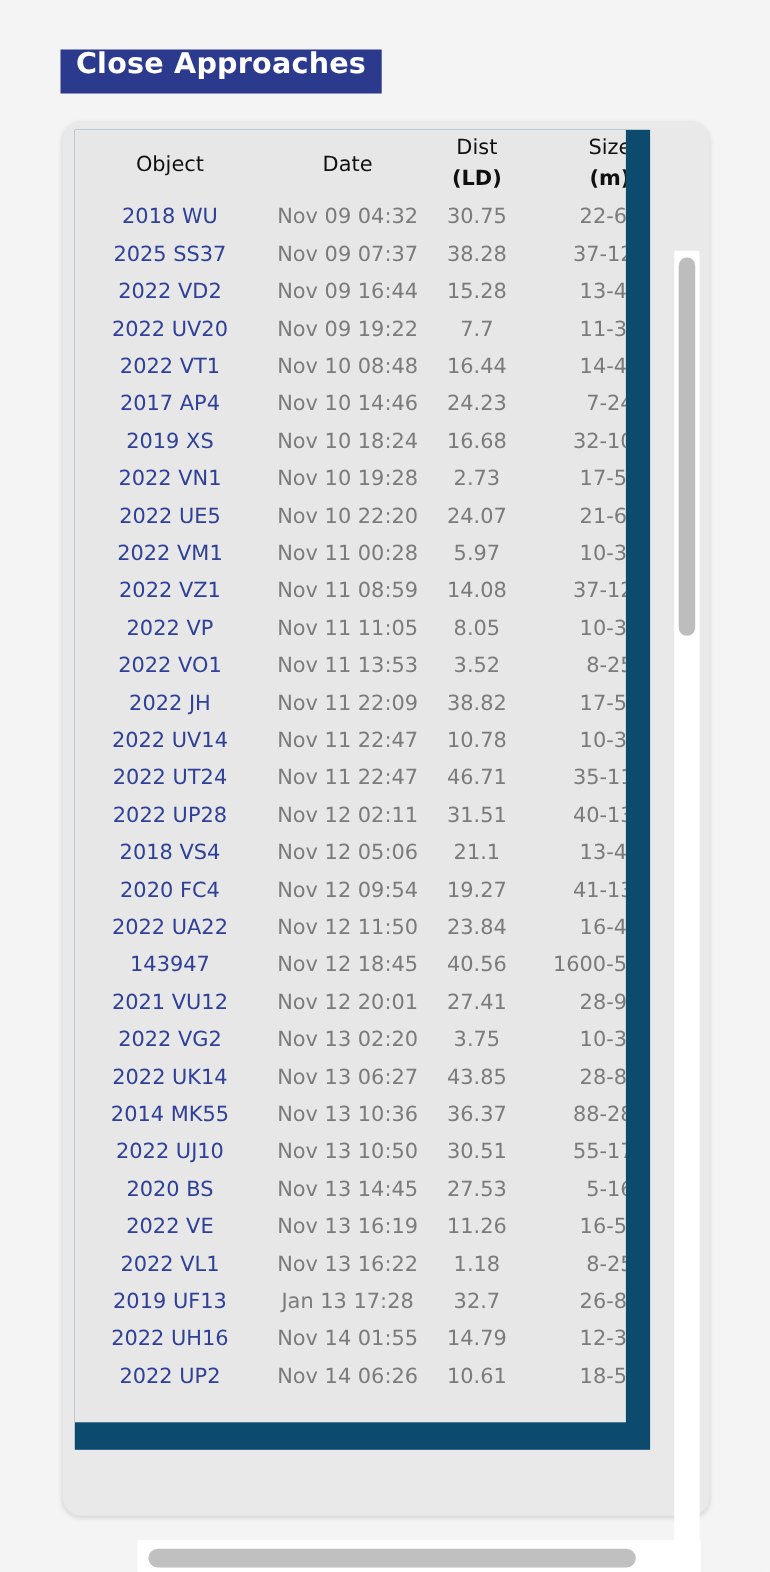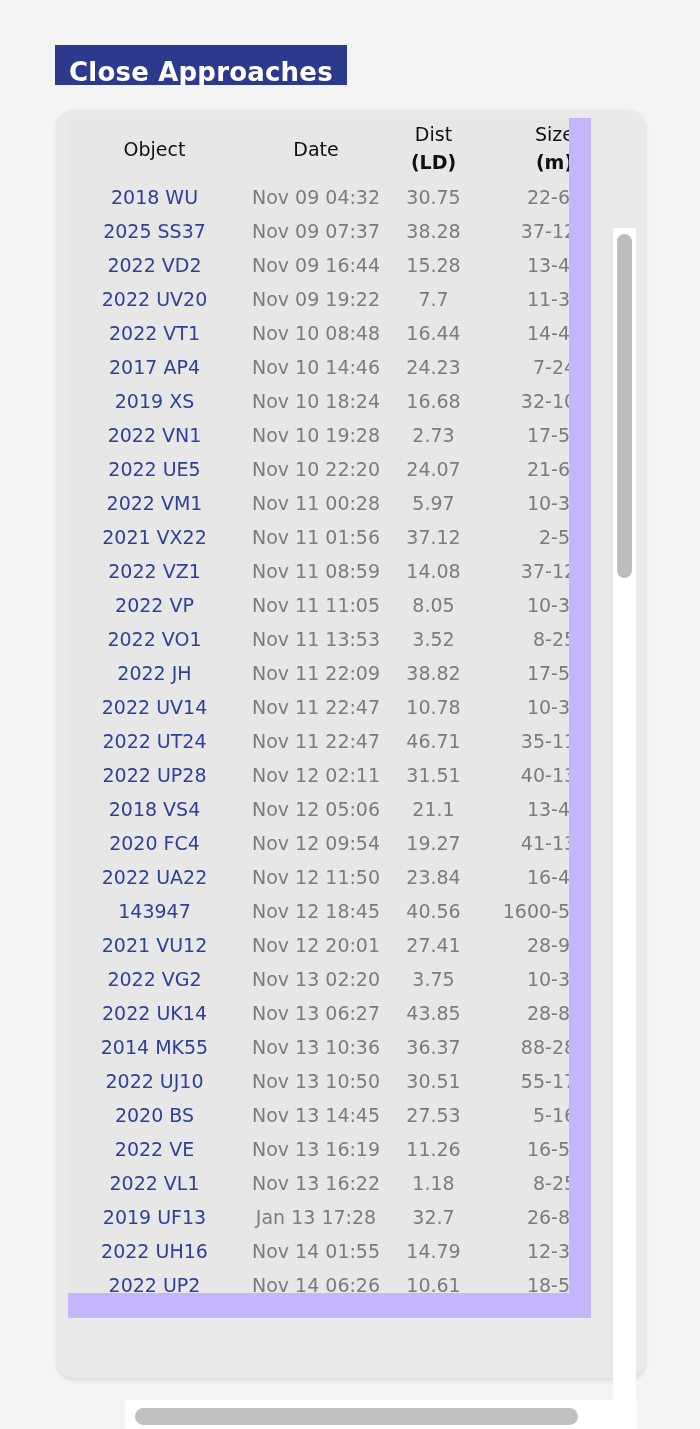--- a/index.html
+++ b/index.html
@@ -17,21 +17,21 @@
 
   
   #title-banner {
     position: absolute;
     left: 55px;
     top: 45px;
     height: 40px;
     padding: 0 14px;
     background: #2b3a8c;
     display: flex;
-    align-items: flex-end;
+    align-items: flex-start;
     box-sizing: border-box;
   }
   #title-banner .title-text {
     color: #ffffff;
     font-size: 26px;
     font-weight: bold;
     letter-spacing: 0.2px;
     white-space: nowrap;
     line-height: 1;
   }
@@ -49,21 +49,21 @@
     box-sizing: border-box;
   }
 
   
   #scroll-viewport {
     position: absolute;
     left: 11px;
     top: 8px;
     width: 523px;
     height: 1200px;
-    background: #c4b5fd;
+    background: #0c4a6e;
     overflow: hidden;
     box-sizing: border-box;
   }
 
   
   #table-surface {
     position: absolute;
     left: 0;
     top: 0;
     width: 501px;
@@ -247,26 +247,20 @@
               <td class="ds">24.07</td>
               <td class="sz">21-65</td>
             </tr>
             <tr>
               <td class="obj">2022 VM1</td>
               <td class="dt">Nov 11 00:28</td>
               <td class="ds">5.97</td>
               <td class="sz">10-32</td>
             </tr>
             <tr>
-              <td class="obj">2021 VX22</td>
-              <td class="dt">Nov 11 01:56</td>
-              <td class="ds">37.12</td>
-              <td class="sz">2-5</td>
-            </tr>
-            <tr>
               <td class="obj">2022 VZ1</td>
               <td class="dt">Nov 11 08:59</td>
               <td class="ds">14.08</td>
               <td class="sz">37-120</td>
             </tr>
             <tr>
               <td class="obj">2022 VP</td>
               <td class="dt">Nov 11 11:05</td>
               <td class="ds">8.05</td>
               <td class="sz">10-31</td>

